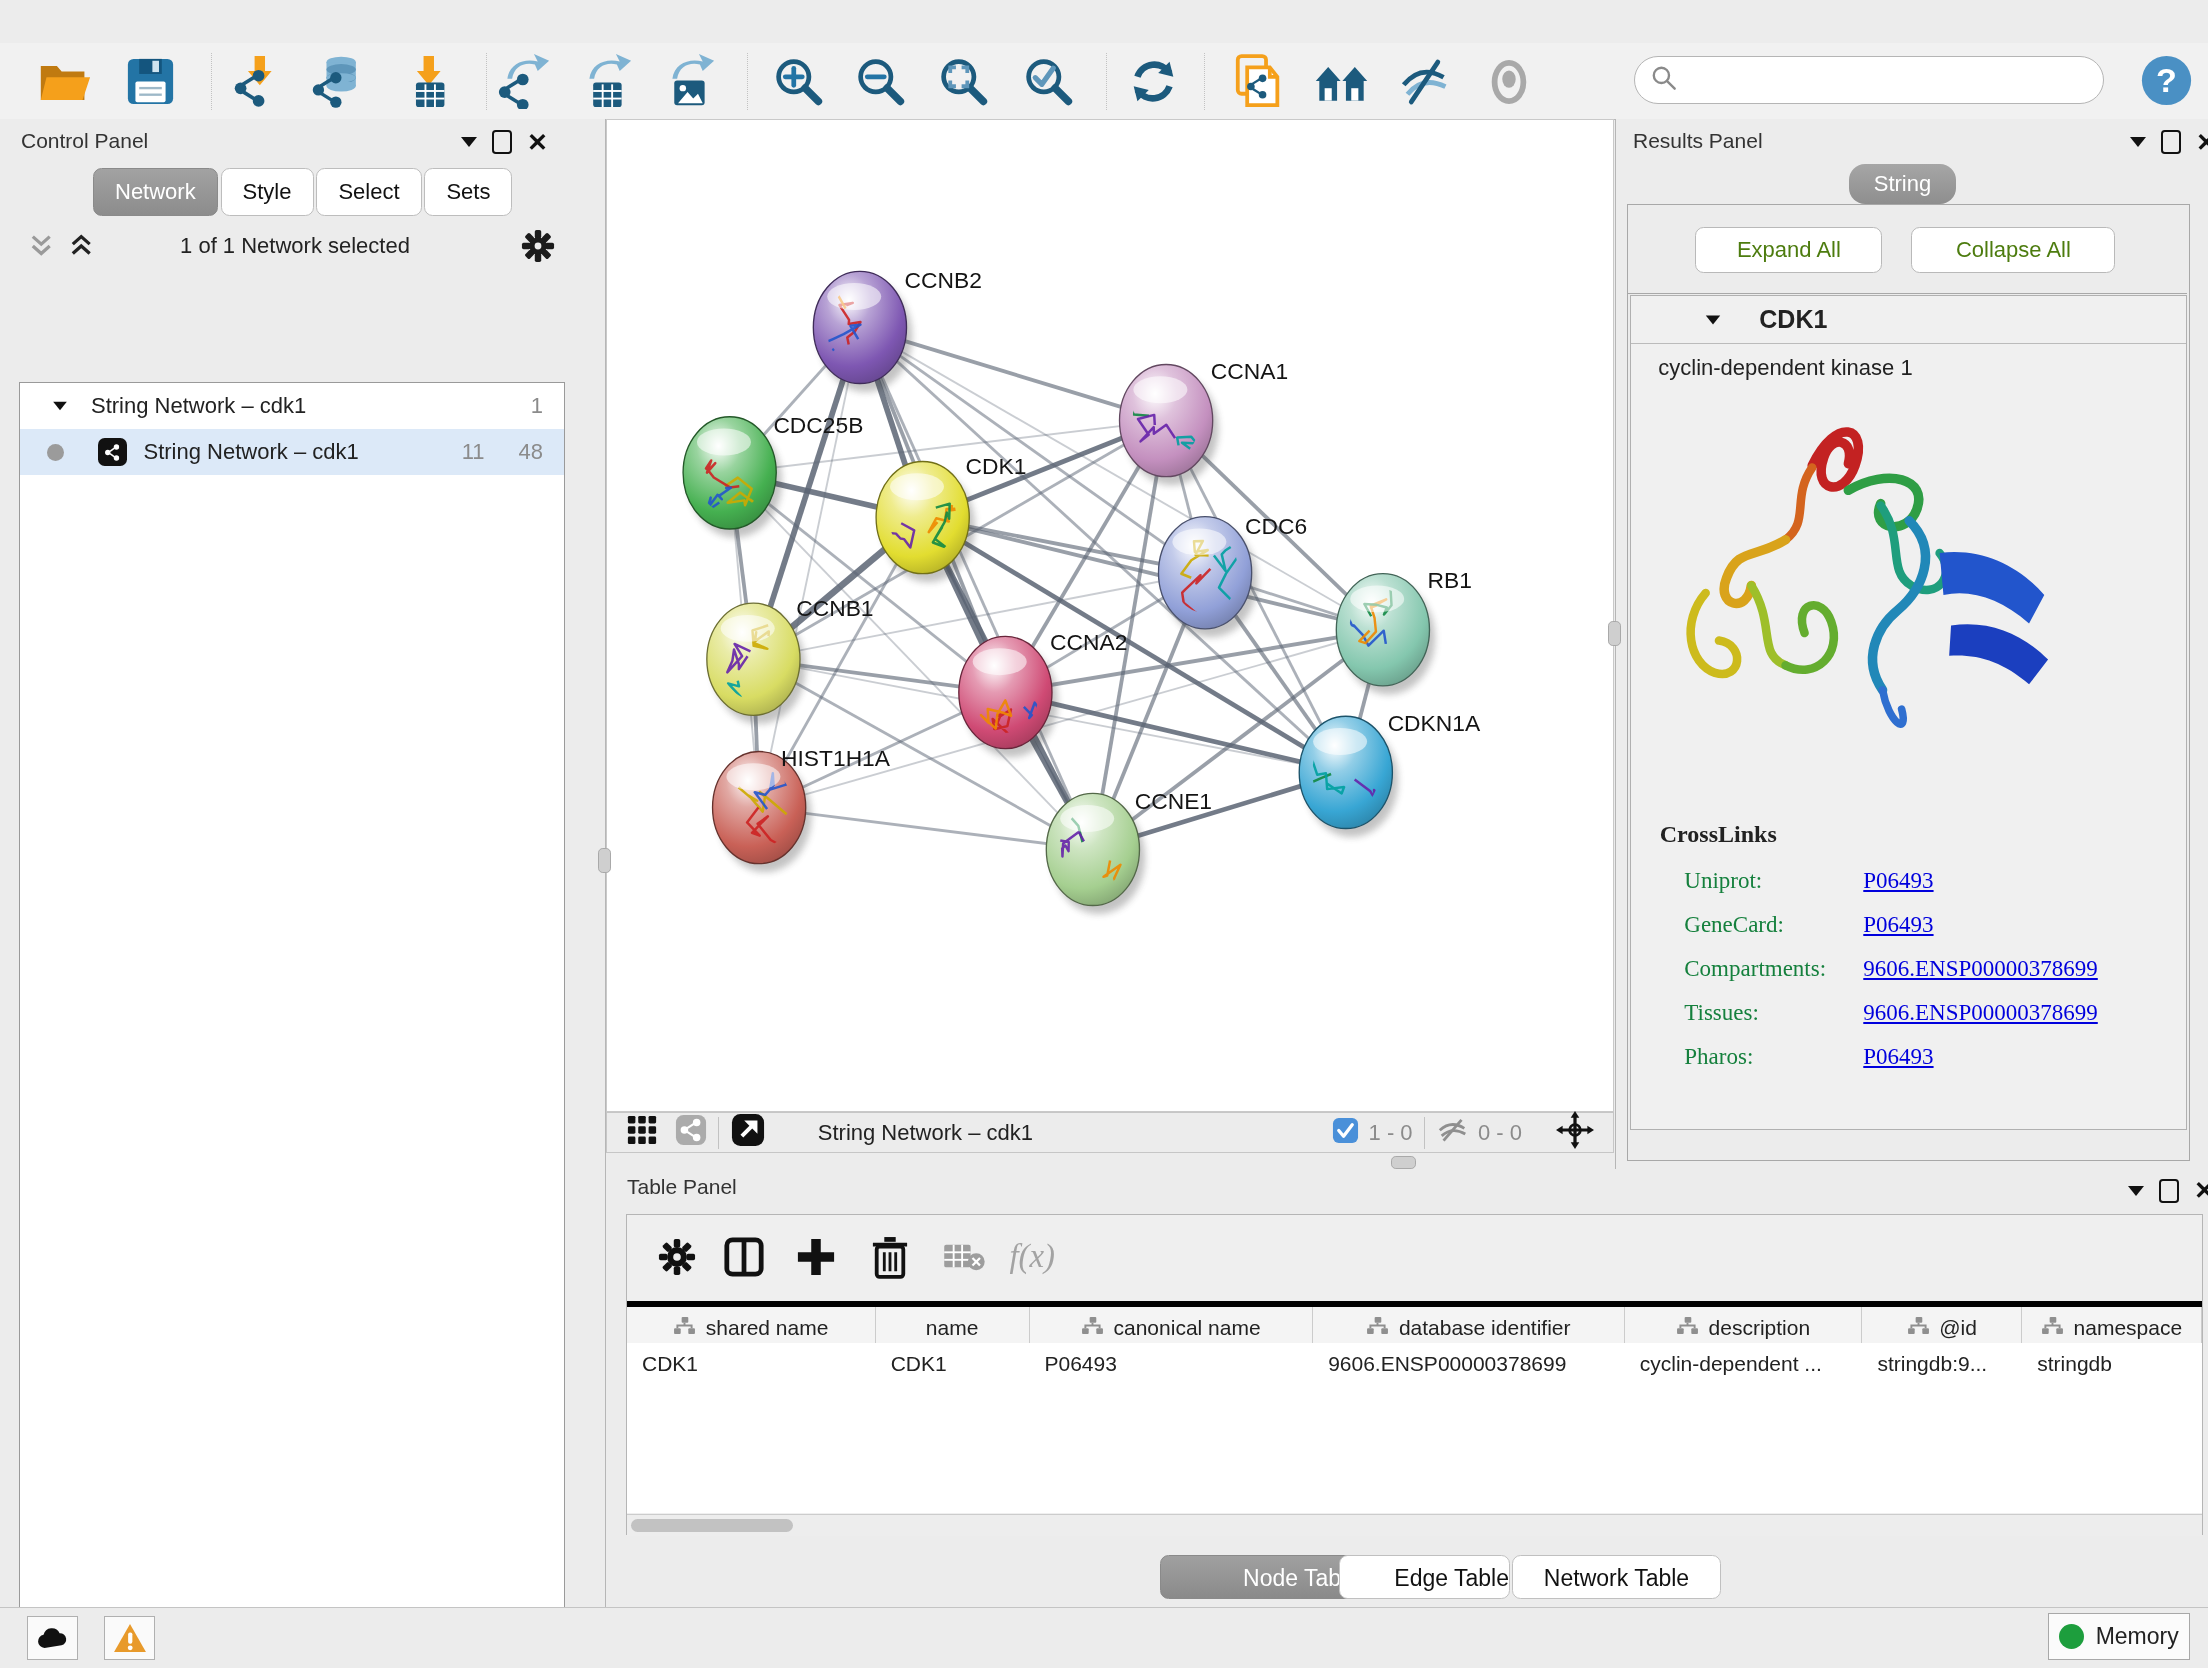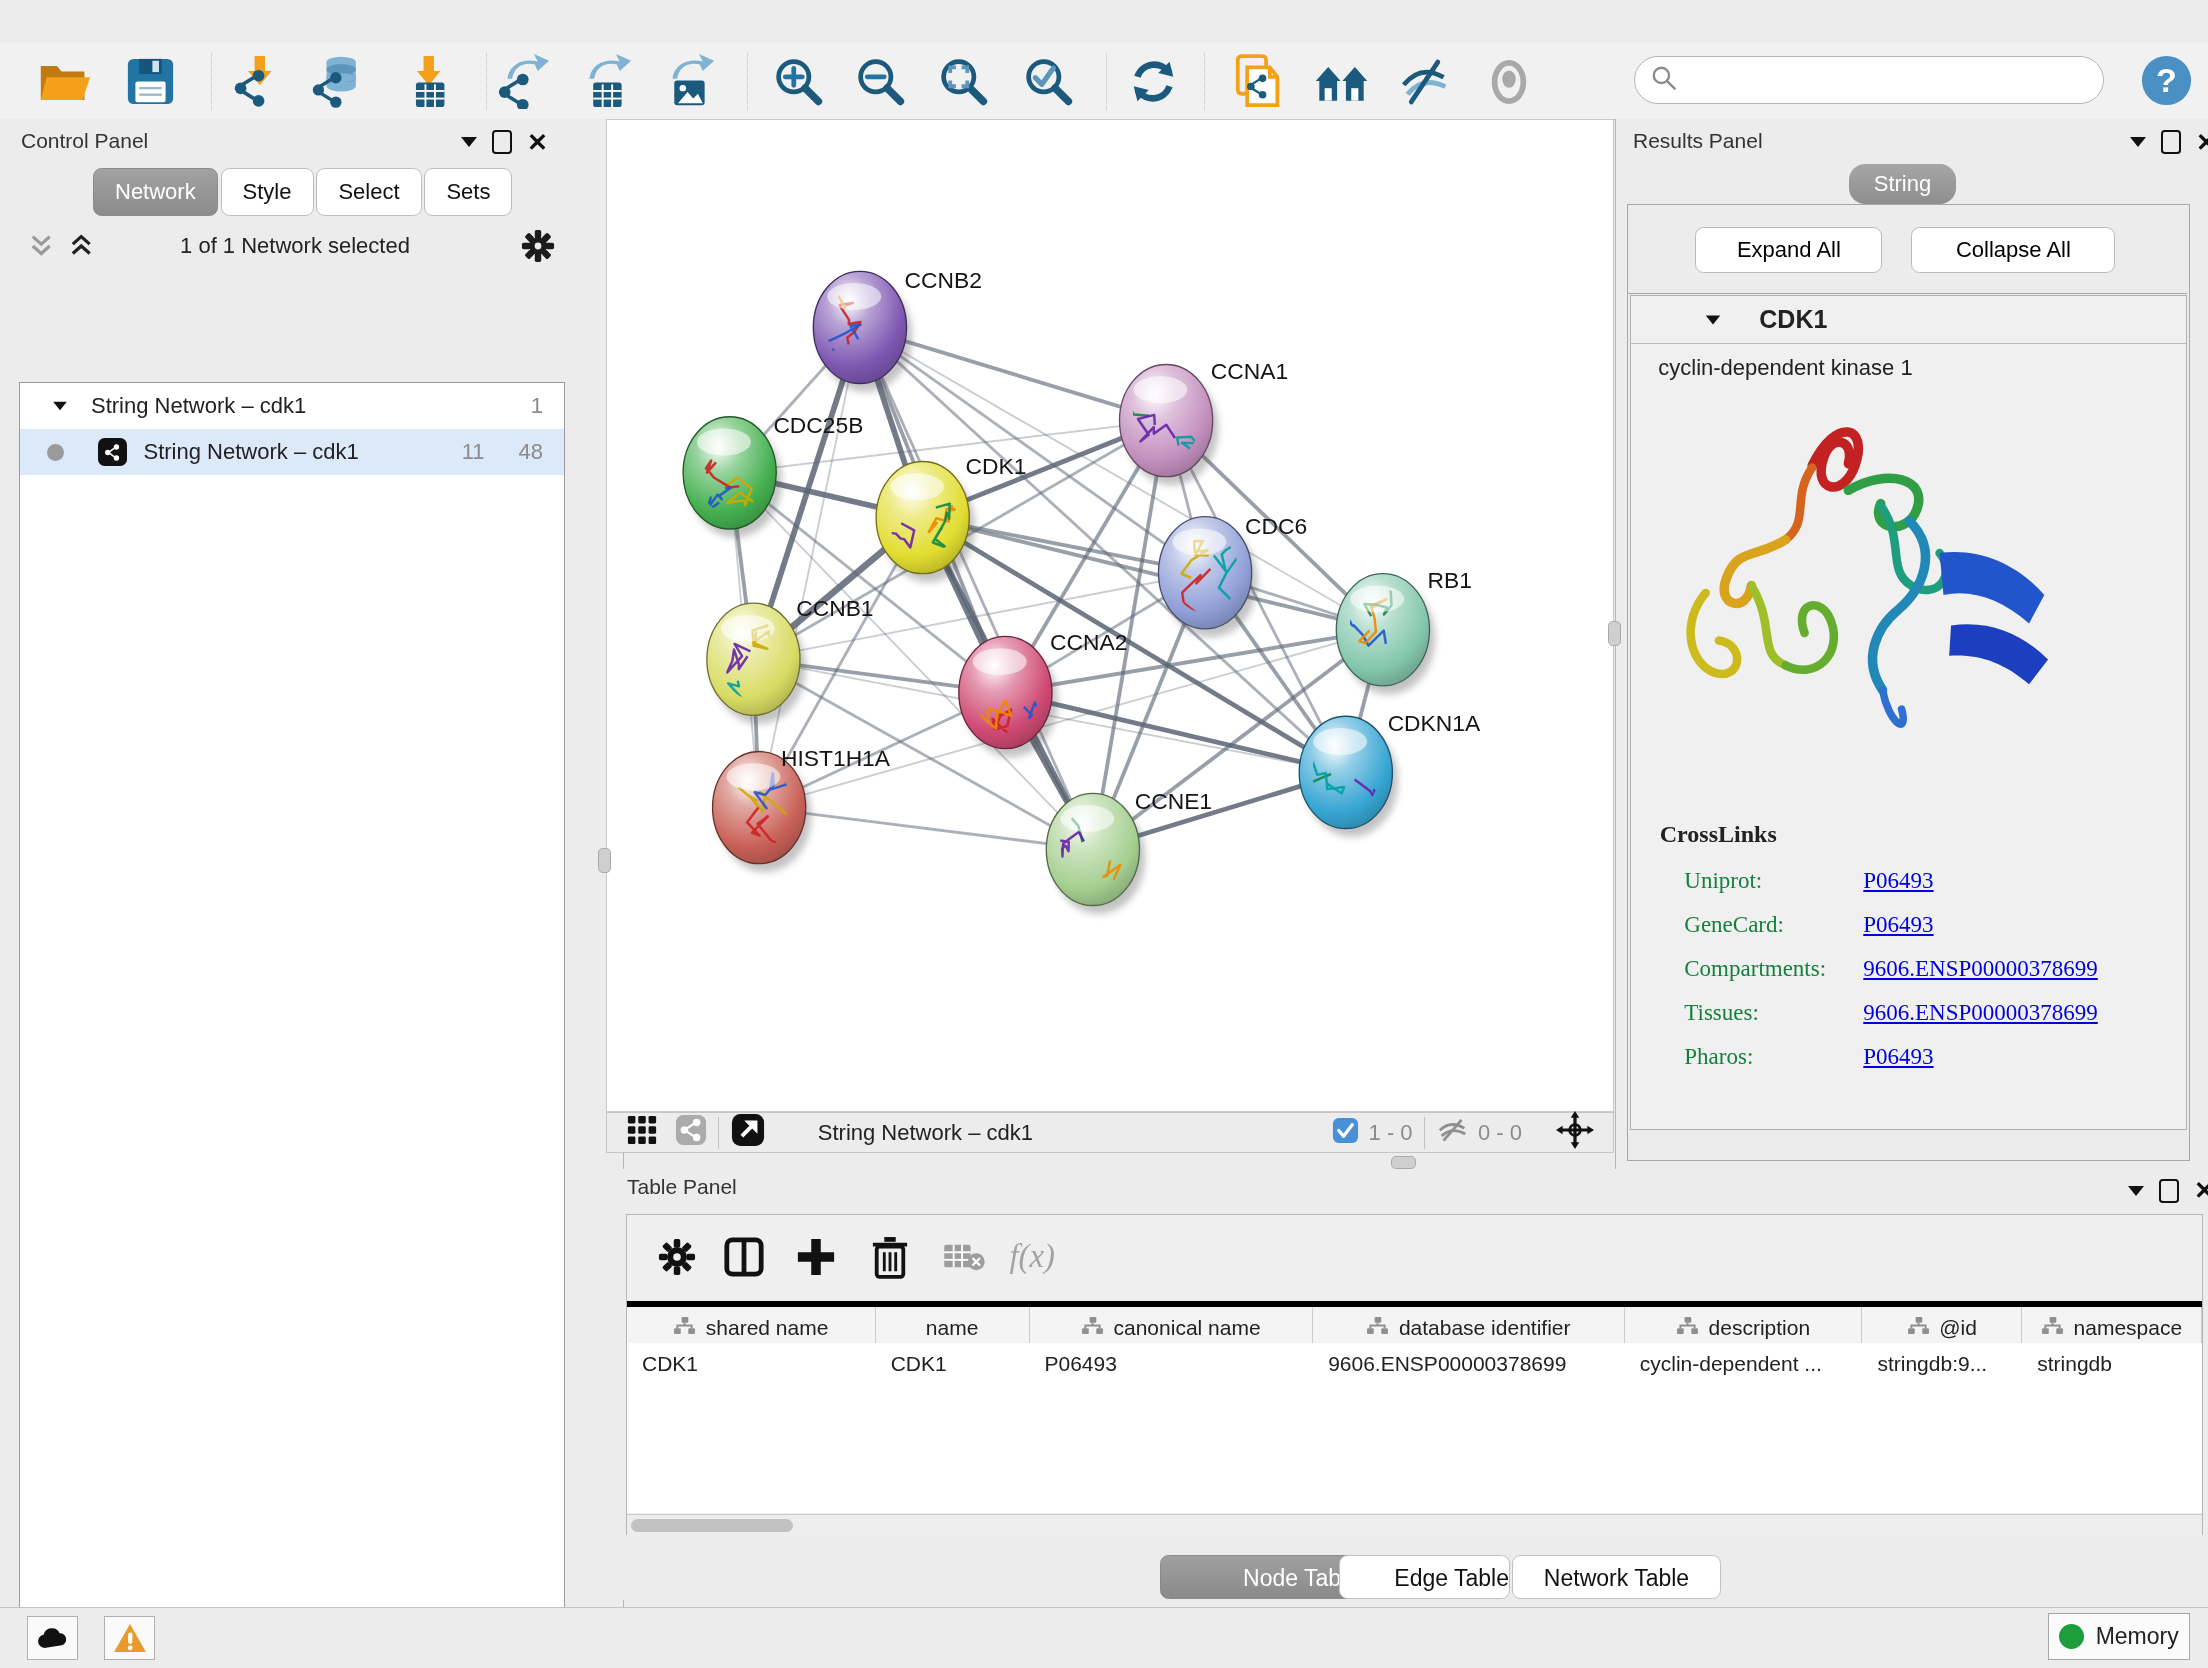--- a/index.html
+++ b/index.html
@@ -17,41 +17,41 @@
   .tb-sep{top:9.5px;width:0;height:57px;border-left:1.9px dotted #c2c2c2;}
   #search-box{left:1634px;top:13.3px;width:470px;height:48px;background:#fff;border:1px solid #b5b5b5;
      border-radius:24px;display:flex;align-items:center;padding-left:15px;box-sizing:border-box;}
   
   .panel-title{font-size:21px;color:#333;}
   .pc-group{display:flex;gap:15px;align-items:center;}
   .pc-tri{width:0;height:0;border-left:8.6px solid transparent;border-right:8.6px solid transparent;border-top:10.5px solid #111;}
   .pc-sq{width:16px;height:20px;border:2.4px solid #111;border-radius:3.8px;}
   .pc-x{font-size:25px;font-weight:bold;color:#111;line-height:19px;}
   
-  #control-panel{left:0;top:119px;width:605px;height:1488px;background:#ececec;border-right:1px solid #b6b6b6;padding-left:18px;}
+  #control-panel{left:0;top:119px;width:605px;height:1488px;background:#ececec;border-right:1px solid #b6b6b6;}
   .tab{display:inline-block;height:46px;line-height:46px;padding:0 21px;background:#fff;border:1px solid #bdbdbd;
        border-radius:8.6px;margin-right:2.9px;font-size:22px;color:#111;}
   .tab.sel{background:linear-gradient(#a2a2a2,#8c8c8c);color:#fff;border-color:#8a8a8a;}
   #net-tree-box{left:19px;top:263px;width:544px;height:1305px;background:#fff;border:1px solid #9a9a9a;}
   .tree-row{height:46px;display:flex;align-items:center;}
   .tree-row.sel{background:#dce9f8;}
   .cnt{color:#8b8b8b;}
   .share-badge{width:28.5px;height:28.5px;border-radius:6.7px;background:#111;display:flex;align-items:center;justify-content:center;}
   
   #canvas{left:606px;top:119px;width:1008px;height:993px;background:#fff;border:1px solid #c9c9c9;box-sizing:border-box;}
   #net-bar{left:606px;top:1112px;width:1008px;height:41px;background:#ececec;border:1px solid #c6c6c6;box-sizing:border-box;
      display:flex;align-items:center;}
   .nb-sep{width:0;height:32px;border-left:1px solid #c2c2c2;margin:0 11.4px;}
   
   #results-panel{left:1615px;top:119px;width:593px;height:1050px;background:#ececec;border-left:1px solid #b6b6b6;box-sizing:border-box;}
   #string-tab{left:233px;top:45px;width:107px;height:40px;background:linear-gradient(#a6a6a6,#8e8e8e);
      border-radius:16px;color:#fff;text-align:center;line-height:40px;font-size:22px;}
   #res-outer{left:11.4px;top:85px;width:561px;height:955px;border:1px solid #a8a8a8;background:#ececec;}
   #res-btnrow{left:0px;top:0px;width:559px;height:88px;border-bottom:1px solid #a8a8a8;}
-  .res-btn{height:44px;background:#fff;border:1px solid #b9b9b9;border-radius:8.6px;text-align:center;line-height:44px;font-size:22px;color:#000000;}
+  .res-btn{height:44px;background:#fff;border:1px solid #b9b9b9;border-radius:8.6px;text-align:center;line-height:44px;font-size:22px;color:#4d7c0f;}
   #res-content{left:1.9px;top:90px;width:555px;height:833px;border:1px solid #b0b0b0;background:#f0f0f0;}
   #cdk1-row{left:0;top:0;width:555px;height:48px;border-bottom:1px solid #bbb;display:flex;align-items:center;gap:38px;padding-left:74px;box-sizing:border-box;}
   .serif{font-family:"Liberation Serif",serif;}
   .xl-label{font-family:"Liberation Serif",serif;font-size:23px;color:#15803d;}
   .xl-link{font-family:"Liberation Serif",serif;font-size:23px;color:#0000dd;text-decoration:underline;}
   .xl-row{display:flex;height:44px;align-items:center;}
   .xl-row .xl-label{width:179px;}
   
   #table-panel{left:606px;top:1169px;width:1603px;height:431px;background:#ececec;}
   #tp-box{left:20px;top:45px;width:1577px;height:321px;background:#efefef;border:1px solid #b5b5b5;box-sizing:border-box;}

